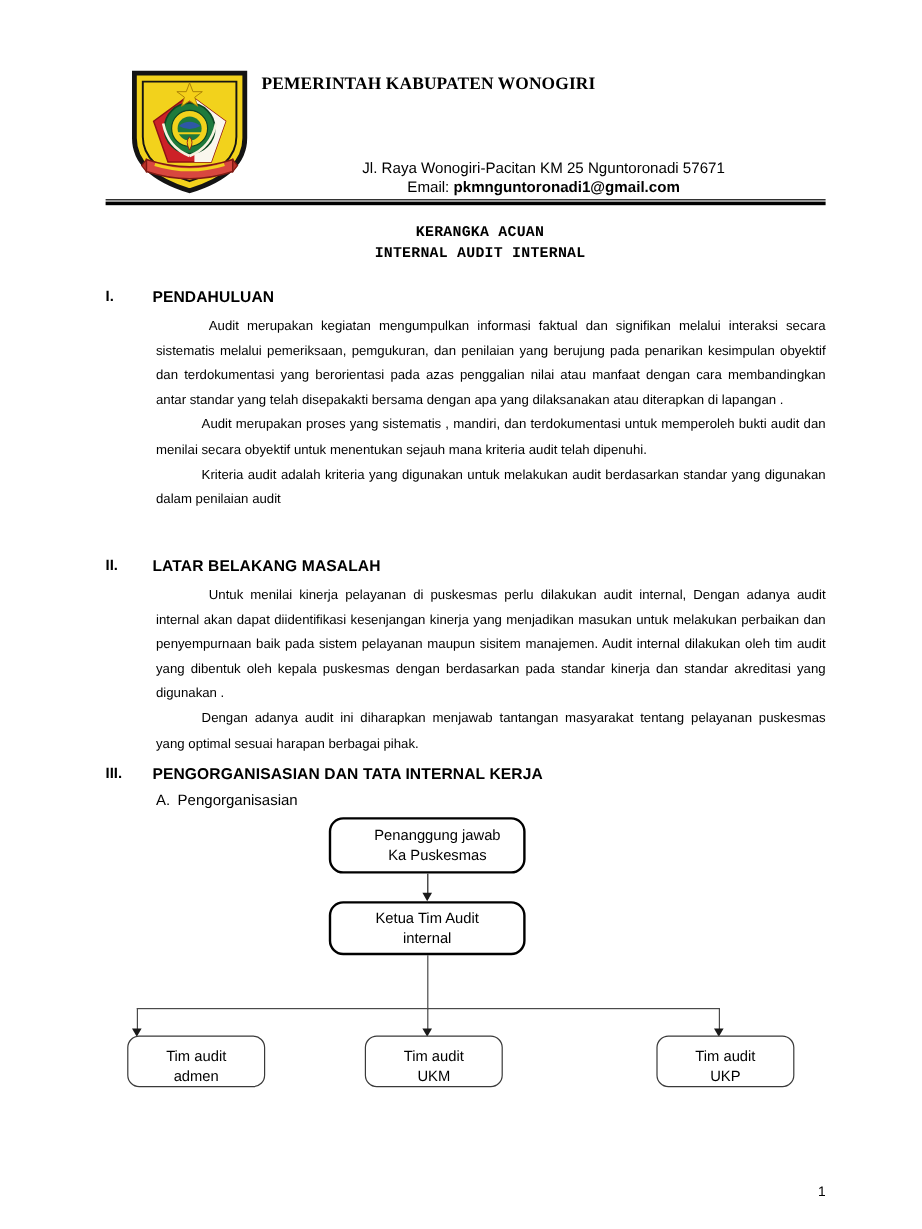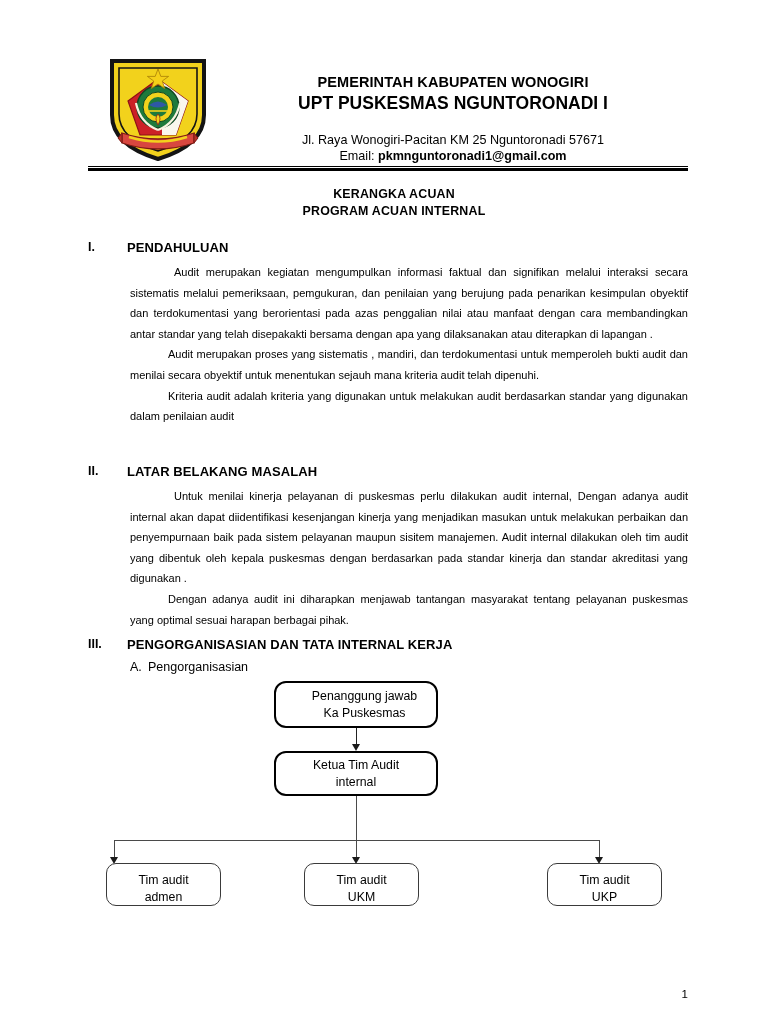--- a/index.html
+++ b/index.html
@@ -37,23 +37,24 @@
     left: 14px;
     top: 3px;
     width: 112px;
     height: 112px;
   }
   .logo-wrap svg { display: block; }
 
   .lh-text {
     position: absolute;
     left: 130px;
-    top: 24px;
+    top: 12px;
     width: 470px;
-    text-align: center;
+    text-align: left;
+    font-family: Liberation Serif, serif;
   }
   .lh-line1 {
     font-size: 14.5px;
     font-weight: bold;
     letter-spacing: 0.1px;
     line-height: 17px;
   }
   .lh-line2 {
     font-size: 14.5px;
     font-weight: bold;
@@ -96,28 +97,29 @@
     position: absolute;
     left: 0; top: 2px;
     width: 100%;
     height: 3px;
     background: #000;
   }
 
   
   .doc-title {
     position: absolute;
-    left: 94px;
+    left: 100px;
     top: 186px;
     width: 600px;
     text-align: center;
     font-size: 12.4px;
     font-weight: bold;
     line-height: 16.5px;
     letter-spacing: 0.2px;
+    font-family: Liberation Mono, monospace;
   }
 
   
   .section {
     position: absolute;
     left: 88px;
     width: 600px;
   }
   .sec-num {
     position: absolute;
@@ -242,40 +244,39 @@
 
         <path d="M20 80 q36 12 72 0 l0 10 q-36 12 -72 0 Z" fill="#D8473F" stroke="#7E1A14" stroke-width="1.3"></path>
         <path d="M20 80 l-4 5 l4 5 Z" fill="#B83029" stroke="#7E1A14" stroke-width="1"></path>
         <path d="M92 80 l4 5 l-4 5 Z" fill="#B83029" stroke="#7E1A14" stroke-width="1"></path>
         <path d="M27 84 q29 9 58 0" fill="none" stroke="#F2D21C" stroke-width="2.6"></path>
       </svg>
     </div>
 
     <div class="lh-text">
       <div class="lh-line1">PEMERINTAH KABUPATEN WONOGIRI</div>
-      <div class="lh-line3">UPT PUSKESMAS NGUNTORONADI I</div>
     </div>
 
     <div class="lh-addr">
       <div>Jl. Raya Wonogiri-Pacitan KM 25 Nguntoronadi 57671</div>
       <div>
         <span>Email:</span>
         <span class="lh-email-bold">pkmnguntoronadi1@gmail.com</span>
       </div>
     </div>
   </div>
 
   <div class="hr-double">
     <div class="hr-thin"></div>
     <div class="hr-thick"></div>
   </div>
 
   <div class="doc-title">
     <div>KERANGKA ACUAN</div>
-    <div>PROGRAM ACUAN INTERNAL</div>
+    <div>INTERNAL AUDIT INTERNAL</div>
   </div>
 
   <div class="section" style="top:240px;">
     <div class="sec-num">I.</div>
     <div class="sec-head">PENDAHULUAN</div>
     <div class="sec-body" style="top:22px;">
       <p class="para">Audit merupakan kegiatan mengumpulkan informasi faktual dan signifikan melalui interaksi secara sistematis melalui pemeriksaan, pemgukuran, dan penilaian yang berujung pada penarikan kesimpulan obyektif dan terdokumentasi yang berorientasi pada azas penggalian nilai atau manfaat dengan cara membandingkan antar standar yang telah disepakakti bersama dengan apa yang dilaksanakan atau diterapkan di lapangan .</p>
       <p class="para tight">Audit merupakan proses yang sistematis , mandiri, dan terdokumentasi untuk memperoleh bukti audit dan menilai secara obyektif untuk menentukan sejauh mana kriteria audit  telah dipenuhi.</p>
       <p class="para tight">Kriteria audit adalah kriteria yang digunakan untuk melakukan audit berdasarkan standar yang digunakan dalam penilaian audit</p>
     </div>

